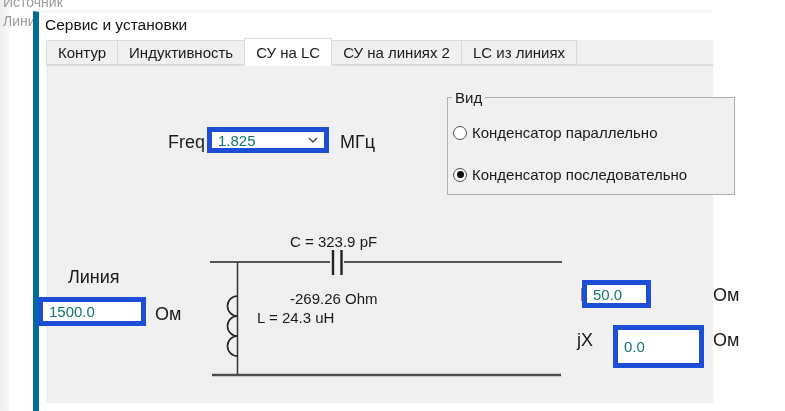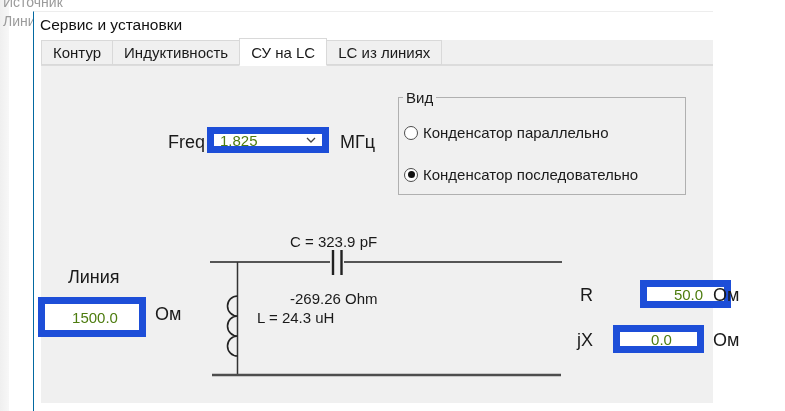--- a/index.html
+++ b/index.html
@@ -9,51 +9,51 @@
 
   
   .left-strip { position:absolute; left:0; top:0; width:9px; height:411px;
                 background:linear-gradient(to right,#efefef,#f7f7f7); }
   .behind-text { position:absolute; left:3px; color:#9b9b9b; font-size:14px; line-height:17px; white-space:nowrap; }
   .behind-1 { top:-6px; }
   .behind-2 { top:13px; }
 
   
   .dialog { position:absolute; left:33px; top:11px; width:680px; height:400px;
-            background:#ffffff; border-left:1px solid #0369a1; border-top:1px solid #ededed; }
+            background:#ffffff; border-left:6px solid #0369a1; border-top:1px solid #ededed; }
   .dialog-title { position:absolute; left:6px; top:4px; font-size:15.5px; color:#111; }
 
   
   .tab-row { position:absolute; left:7px; top:28px; right:0; height:25px;
              background:#f0f0f0; display:flex; align-items:flex-end; }
   .tab { height:25px; display:flex; align-items:center; padding:0 11px;
          background:#f0f0f0; border:1px solid #d9d9d9; margin-left:-1px;
          font-size:15px; white-space:nowrap; cursor:default; }
   .tab:first-child { margin-left:0; }
   .tab.active { background:#ffffff; height:28px; margin-bottom:-1px; border-bottom:1px solid #ffffff; z-index:2; }
   .tab-filler { flex:1; height:25px; background:#f0f0f0; border-bottom:1px solid #dcdcdc; }
 
   
   .tab-page { position:absolute; left:7px; top:53px; right:0; height:338px;
               background:#f0f0f0; border-top:1px solid #dcdcdc; }
 
   
   .abs { position:absolute; }
   .lbl { font-size:18px; white-space:nowrap; }
-  .tbox { position:absolute; background:#fff; border:7px solid #1d4ed8;
-          font-size:15px; font-family:"Liberation Sans", sans-serif; color:#4d7c0f;
-          padding:0 0 0 6px; display:flex; align-items:center;text-align:center; }
+  .tbox { position:absolute; background:#fff; border:5px solid #1d4ed8;
+          font-size:15px; font-family:"Liberation Sans", sans-serif; color:#0f766e;
+          padding:0 0 0 6px; display:flex; align-items:center; }
   input.tbox { outline:none; }
 
   
   .combo { left:207px; top:127px; width:122px; height:26px; justify-content:space-between; cursor:default; }
   .combo .chev { width:22px; height:100%; display:flex; align-items:center; justify-content:center; }
 
   
-  .groupbox { position:absolute; left:398px; top:97px; width:288px; height:98px;
+  .groupbox { position:absolute; left:447px; top:97px; width:288px; height:98px;
               border:1px solid #b0b0b0; background:#f0f0f0; }
   .groupbox .legend { position:absolute; left:4px; top:-9px; background:#f0f0f0;
                       padding:0 3px; font-size:15px; }
   .radio-row { position:absolute; left:5px; display:flex; align-items:center; gap:5px; font-size:15px; cursor:default; }
   .radio-circle { width:14px; height:14px; border-radius:50%; background:#fff;
                   border:1px solid #4d4d4d; display:flex; align-items:center; justify-content:center; flex:0 0 auto; }
   .radio-circle .dot { width:7px; height:7px; border-radius:50%; background:#111; display:none; }
   .radio-row.selected .radio-circle .dot { display:block; }
 
   .circ-text { position:absolute; font-size:15px; white-space:nowrap; }
@@ -69,20 +69,21 @@
   <div class="behind-text behind-1">Источник</div>
   <div class="behind-text behind-2">Линия</div>
 
   <div class="dialog">
     <div class="dialog-title">Сервис и установки</div>
 
     <div class="tab-row">
       <div class="tab">Контур</div>
       <div class="tab">Индуктивность</div>
       <div class="tab active">СУ на LC</div>
+      <div class="tab">СУ на линиях 2</div>
       <div class="tab">LC из линиях</div>
       <div class="tab-filler"></div>
     </div>
 
     <div class="tab-page"></div>
   </div>
 
   <div class="abs lbl" style="left:168px; top:132px;">Freq</div>
   <div class="tbox combo">
     <span>1.825</span>
@@ -118,24 +119,24 @@
 
     <path d="M237.5 296 A10 10 0 0 0 237.5 316 A10 10 0 0 0 237.5 336 A10 10 0 0 0 237.5 356" stroke="#222" stroke-width="1.6" fill="none"></path>
 
     <path d="M212 375 H561" stroke="#4d4d4d" stroke-width="2.4" fill="none"></path>
   </svg>
   <div class="circ-text" style="left:290px; top:233px;">C = 323.9 pF</div>
   <div class="circ-text" style="left:290px; top:290px;">-269.26 Ohm</div>
   <div class="circ-text" style="left:257px; top:309px;">L = 24.3 uH</div>
 
   <div class="abs lbl" style="left:68px; top:267px;">Линия</div>
-  <input class="tbox" style="left: 38px; top: 297px; width: 108px; height: 40px;" value="1500.0">
+  <input class="tbox" style="left: 38px; top: 297px; width: 108px; height: 29px;" value="1500.0">
   <div class="abs lbl" style="left:155px; top:304px;">Ом</div>
 
   <div class="abs lbl" style="left:580px; top:285px;">R</div>
-  <input class="tbox" style="left: 640px; top: 280px; width: 91px; height: 28px;" value="50.0">
+  <input class="tbox" style="left: 582px; top: 280px; width: 69px; height: 28px;" value="50.0">
   <div class="abs lbl" style="left:713px; top:285px;">Ом</div>
 
   <div class="abs lbl" style="left:577px; top:330px;text-align:right;">jX</div>
-  <input class="tbox" style="left: 613px; top: 325px; width: 91px; height: 28px;" value="0.0">
+  <input class="tbox" style="left: 613px; top: 325px; width: 91px; height: 43px;" value="0.0">
   <div class="abs lbl" style="left:713px; top:330px;">Ом</div>
 
 </div>
 
 </body></html>

